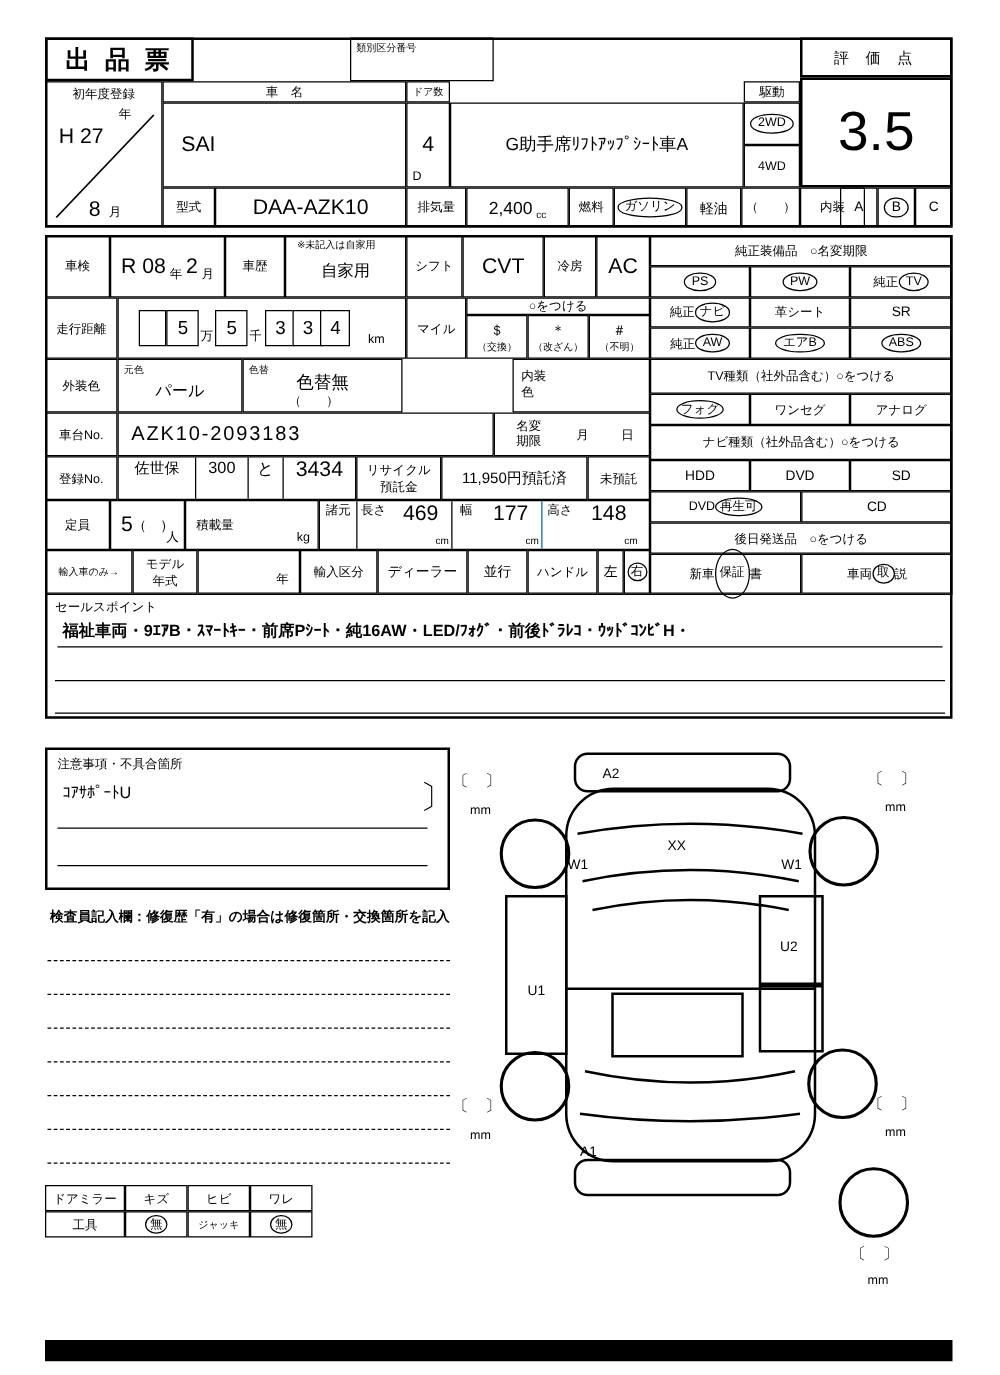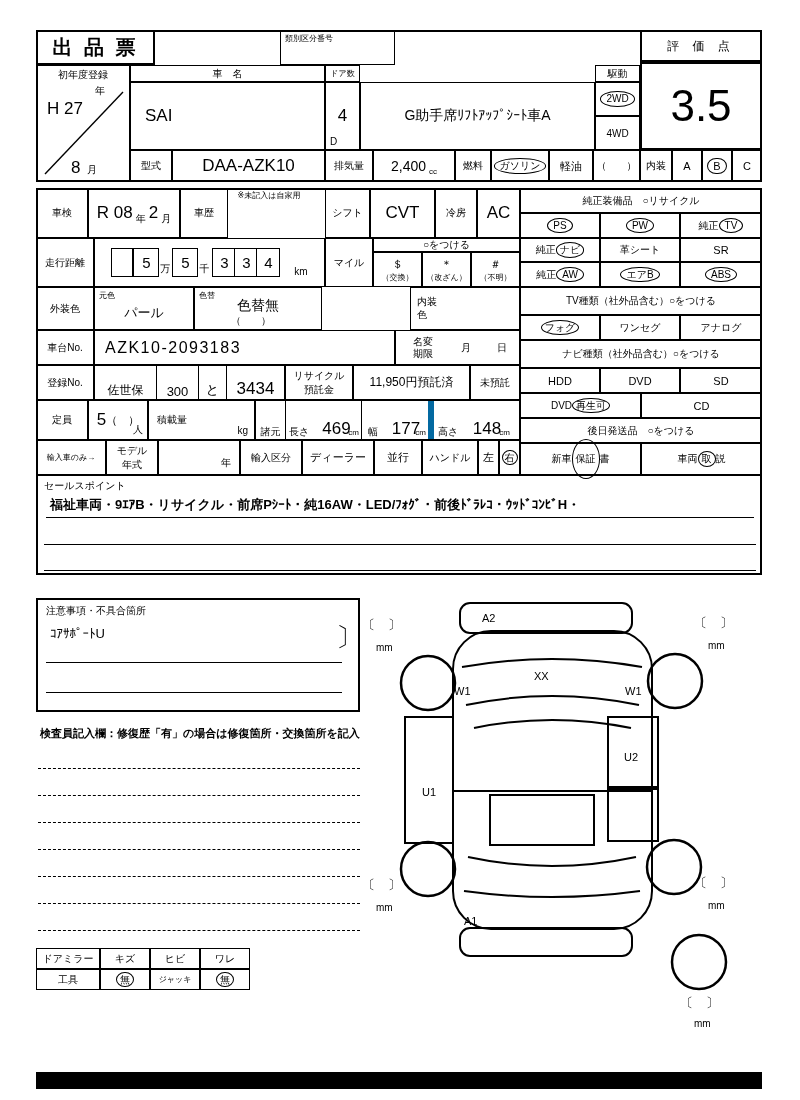--- a/index.html
+++ b/index.html
@@ -2,21 +2,21 @@
 <html><head>
 <meta charset="utf-8">
 <style>
 html,body{margin:0;padding:0;background:#fff}
 #sheet{position:relative;width:800px;height:1100px;background:#fff;font-family:"Liberation Sans","DejaVu Sans",sans-serif;color:#000;overflow:hidden}
 .c{position:absolute;box-sizing:border-box;border:1px solid #000;display:flex;align-items:center;justify-content:center}
 .s{position:absolute;box-sizing:border-box}
 .b2{border-width:2px}
 .tl{align-items:flex-start;justify-content:flex-start;padding:2px 0 0 4px}
 .col{flex-direction:column}
-.sub{display:flex;align-items:flex-end;justify-content:center;height:100%;box-sizing:border-box;position:relative}
+.sub{display:flex;align-items:flex-start;justify-content:center;height:100%;box-sizing:border-box;position:relative}
 .maru{display:inline-block;border:1.6px solid #000;border-radius:50%;padding:0 5px;line-height:1.35;text-align:center}
 .mb{box-sizing:border-box;border:1.8px solid #000;width:24px;height:29px;display:flex;align-items:center;justify-content:center;font-size:15px;background:#fff}
 .line{position:absolute;border-bottom:1.2px solid #000}
 .dash{position:absolute;border-bottom:1.6px dashed #000}
 .f8{font-size:8px}.f9{font-size:10px}.f10{font-size:10px}.f11{font-size:11px}.f12{font-size:12px}.f13{font-size:13px}.f14{font-size:14px}.f15{font-size:17px}.f16{font-size:16px}.f17{font-size:17px}
 svg text{font-family:inherit}
 </style>
 </head>
 <body>
 
@@ -90,21 +90,21 @@
     </div>
   <div class="c" style="left:491px;top:150px;width:58px;height:32px">
       <span class="maru f9">ガソリン</span>
     </div>
   <div class="c" style="left:549px;top:150px;width:44px;height:32px">
       <span class="f11">軽油</span>
     </div>
   <div class="c" style="left:593px;top:150px;width:47px;height:32px">
       <span class="f10">（　　）</span>
     </div>
-  <div class="c" style="left:640px;top:150px;width:32px;height:32px">
+  <div class="c" style="left:640px;top:150px;width:52px;height:32px">
       <span class="f10">内装</span>
     </div>
   <div class="c" style="left:672px;top:150px;width:30px;height:32px">
       <span class="f11">A</span>
     </div>
   <div class="c" style="left:702px;top:150px;width:30px;height:32px">
       <span class="maru f11">B</span>
     </div>
   <div class="c" style="left:732px;top:150px;width:30px;height:32px">
       <span class="f11">C</span>
@@ -117,20 +117,23 @@
       <span class="f10">車検</span>
     </div>
   <div class="c" style="left:88px;top:188px;width:92px;height:50px;gap:3px">
     <span class="f15">R 08</span>
     <span class="f9" style="margin-top:12px">年</span>
     <span class="f15">2</span>
     <span class="f9" style="margin-top:12px">月</span>
   </div>
   <div class="c" style="left:180px;top:188px;width:48px;height:50px">
       <span class="f10">車歴</span>
+    </div>
+  <div class="c" style="left:228px;top:188px;width:97px;height:50px;padding-top:8px">
+      <span class="f13">自家用</span>
     </div>
   <span class="s f8" style="left:213px;top:190px;width:112px;text-align:center">※未記入は自家用</span>
   <div class="c" style="left:325px;top:188px;width:45px;height:50px">
       <span class="f10">シフト</span>
     </div>
   <div class="c" style="left:370px;top:188px;width:65px;height:50px">
       <span class="f15">CVT</span>
     </div>
   <div class="c" style="left:435px;top:188px;width:42px;height:50px">
       <span class="f10">冷房</span>
@@ -249,21 +252,21 @@
     <div class="sub f9" style="width:26px">
         <span>長さ</span>
       </div>
     <div class="sub" style="width:50px;border-right:1px solid #000">
         <span class="f15">469</span>
         <span class="s f8" style="right:2px;bottom:2px">cm</span>
       </div>
     <div class="sub f9" style="width:22px">
         <span>幅</span>
       </div>
-    <div class="sub" style="width:50px;border-right:6px solid #0369a1">
+    <div class="sub" style="width:50px;border-right:1px solid #0369a1">
         <span class="f15">177</span>
         <span class="s f8" style="right:2px;bottom:2px">cm</span>
       </div>
     <div class="sub f9" style="width:28px">
         <span>高さ</span>
       </div>
     <div class="sub" style="width:50px">
         <span class="f15">148</span>
         <span class="s f8" style="right:2px;bottom:2px">cm</span>
       </div>
@@ -292,21 +295,21 @@
       <span class="f10">ハンドル</span>
     </div>
   <div class="c" style="left:478px;top:440px;width:21px;height:35px">
       <span class="f11">左</span>
     </div>
   <div class="c" style="left:499px;top:440px;width:21px;height:35px">
       <span class="maru f10" style="padding:0 2px">右</span>
     </div>
 
   <div class="c" style="left:520px;top:188px;width:242px;height:25px">
-      <span class="f10">純正装備品　○リサイクル</span>
+      <span class="f10">純正装備品　○名変期限</span>
     </div>
   <div class="c" style="left:520px;top:213px;width:80px;height:25px">
       <span class="maru f10">PS</span>
     </div>
   <div class="c" style="left:600px;top:213px;width:80px;height:25px">
       <span class="maru f10">PW</span>
     </div>
   <div class="c" style="left:680px;top:213px;width:82px;height:25px">
       <span class="f10">純正</span>
       <span class="maru f10">TV</span>
@@ -372,21 +375,21 @@
   </div>
   <div class="c" style="left:641px;top:443px;width:121px;height:32px">
     <span class="f10">車両</span>
       <span class="maru f10" style="padding:0 3px">取</span>
       <span class="f10">説</span>
   </div>
 
   <div class="s" style="left:36px;top:475px;width:726px;height:100px;border-top:1.2px solid #000"></div>
   <span class="s f10" style="left:44px;top:479px">セールスポイント</span>
   <div class="s" style="left:46px;top:492px;width:708px;height:26px;border-bottom:1.2px solid #000;display:flex;align-items:center;padding-left:4px">
-    <span style="font-size:13px;font-weight:bold">福祉車両・9ｴｱB・リサイクル・前席Pｼｰﾄ・純16AW・LED/ﾌｫｸﾞ・前後ﾄﾞﾗﾚｺ・ｳｯﾄﾞｺﾝﾋﾞH・</span>
+    <span style="font-size:13px;font-weight:bold">福祉車両・9ｴｱB・ｽﾏｰﾄｷｰ・前席Pｼｰﾄ・純16AW・LED/ﾌｫｸﾞ・前後ﾄﾞﾗﾚｺ・ｳｯﾄﾞｺﾝﾋﾞH・</span>
   </div>
   <div class="line" style="left:44px;top:518px;width:712px;height:26px"></div>
   <div class="line" style="left:44px;top:544px;width:712px;height:26px"></div>
 
   <div class="s" style="left:36px;top:598px;width:324px;height:114px;border:2px solid #000">
     <span class="s f10" style="left:8px;top:4px">注意事項・不具合箇所</span>
     <span class="s f13" style="left:12px;top:26px">ｺｱｻﾎﾟｰﾄU</span>
     <span class="s" style="left:298px;top:20px;font-size:26px">〕</span>
     <div class="line" style="left:8px;top:0;width:296px;height:62px"></div>
     <div class="line" style="left:8px;top:0;width:296px;height:92px"></div>

